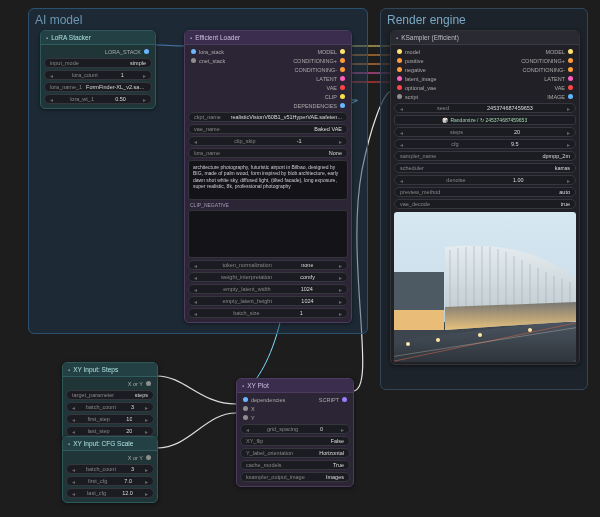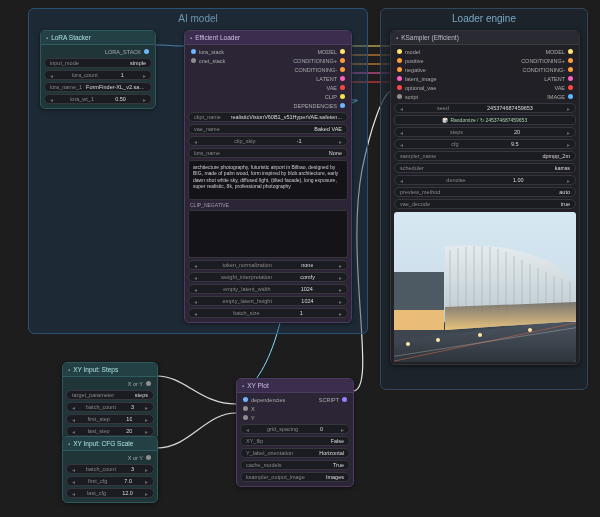--- a/index.html
+++ b/index.html
@@ -1,19 +1,19 @@
 <!DOCTYPE html>
 <html><head>
 <meta charset="utf-8">
 <style>
   * { margin: 0; padding: 0; box-sizing: border-box; }
   html, body { width: 600px; height: 517px; background: #1d1d1d; font-family: "Segoe UI", Arial, sans-serif; color: #c8c8c8; overflow: hidden; }
   .canvas { position: relative; width: 600px; height: 517px; font-size: 6px; }
   .grp { position: absolute; border-radius: 6px; padding: 4px 6px; }
-  .grp-title { font-size: 10px; color: #7aa7c2; font-weight: 500; text-align: center; }
+  .grp-title { font-size: 12px; color: #7aa7c2; font-weight: 500; }
   .grp-ai { left: 28px; top: 8px; width: 340px; height: 326px; background: rgba(30,60,85,.45); border: 1px solid #2a5270; }
   .grp-ai .grp-title { color: #6a96b0; }
   .grp-render { left: 380px; top: 8px; width: 208px; height: 382px; background: rgba(28,38,50,.7); border: 1px solid #324658; }
   .node { position: absolute; background: #2b2536; border: 1px solid #4d3c5f; border-radius: 5px; box-shadow: 0 1px 4px rgba(0,0,0,.5); }
   .node.teal { background: #1f3538; border-color: #2e585a; }
   .node.dark { background: #202026; border-color: #333; }
   .node-header { background: #3a2d4d; color: #cdbfe2; font-size: 6.5px; padding: 3px 5px; border-bottom: 1px solid #4b3b5e; border-radius: 5px 5px 0 0; display:flex; align-items:center; gap:3px; }
   .node.teal .node-header { background: #234145; color: #aee0e2; border-color: #2f5c5e; }
   .node.dark .node-header { background: #2a2a32; color: #bcbcc5; border-color: #3b3b44;}
   .node-body { padding: 2px 3px; }
@@ -58,21 +58,21 @@
 
     <path d="M157,448 C190,448 205,413 236,413" stroke="#dcdcdc" stroke-width="1.2" fill="none"></path>
 
     <path d="M353,391 C378,391 345,260 362,170 C370,130 383,91 392,91" stroke="#e4e4e4" stroke-width="1.2" fill="none"></path>
   </svg>
 
   <div class="grp grp-ai">
     <div class="grp-title">AI model</div>
   </div>
   <div class="grp grp-render">
-    <div class="grp-title">Loader engine</div>
+    <div class="grp-title">Render engine</div>
   </div>
 
   <div class="node teal" style="left:40px; top:30px; width:116px;">
     <div class="node-header">
       <span class="dot-lbl">▪</span>
         <span>LoRA Stacker</span>
     </div>
     <div class="node-body">
       <div class="out-row">
         <span>LORA_STACK</span>

